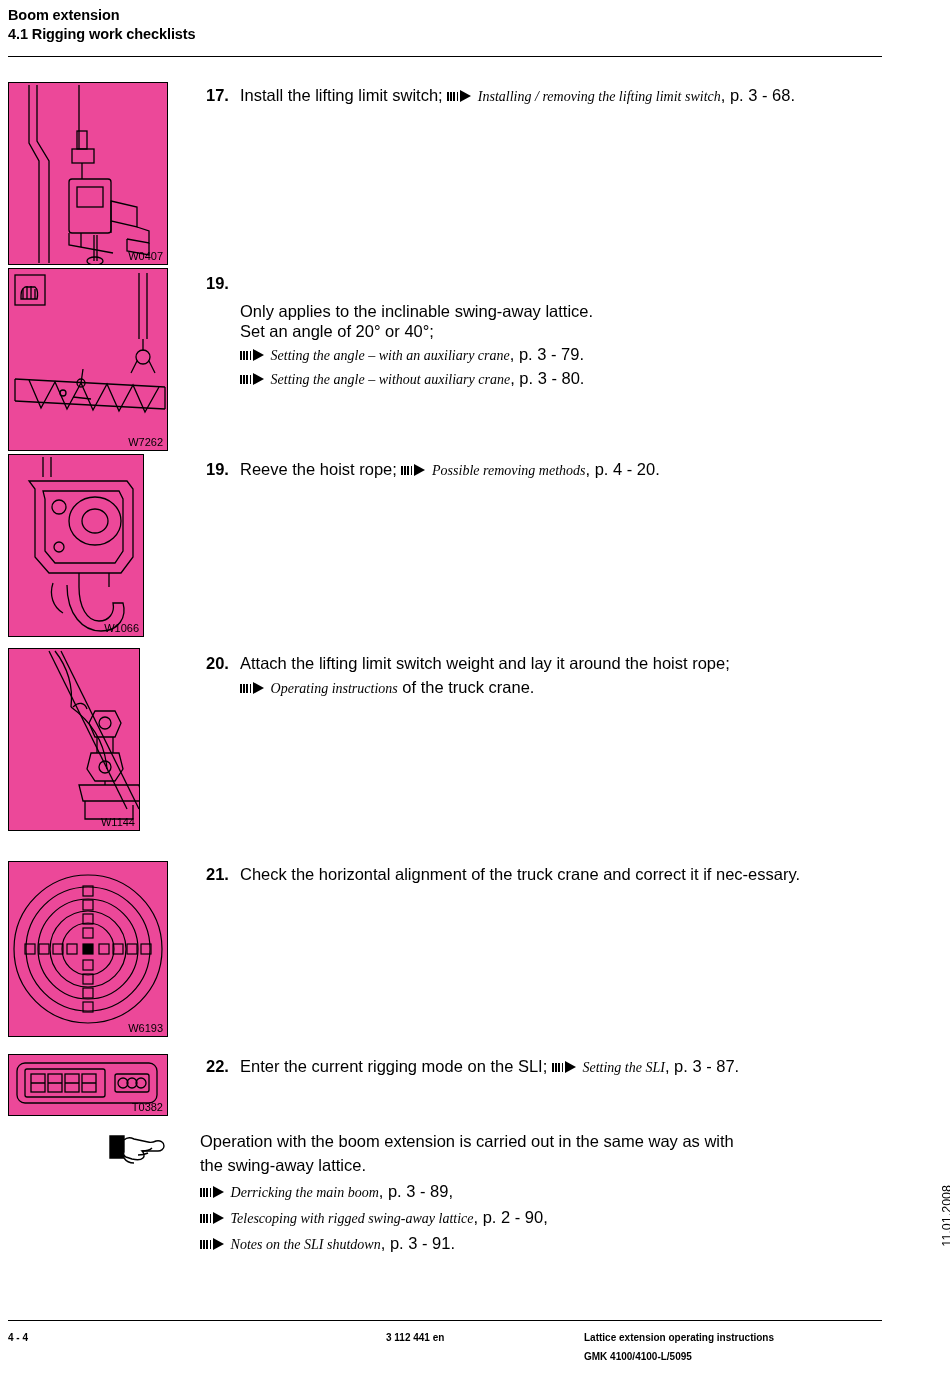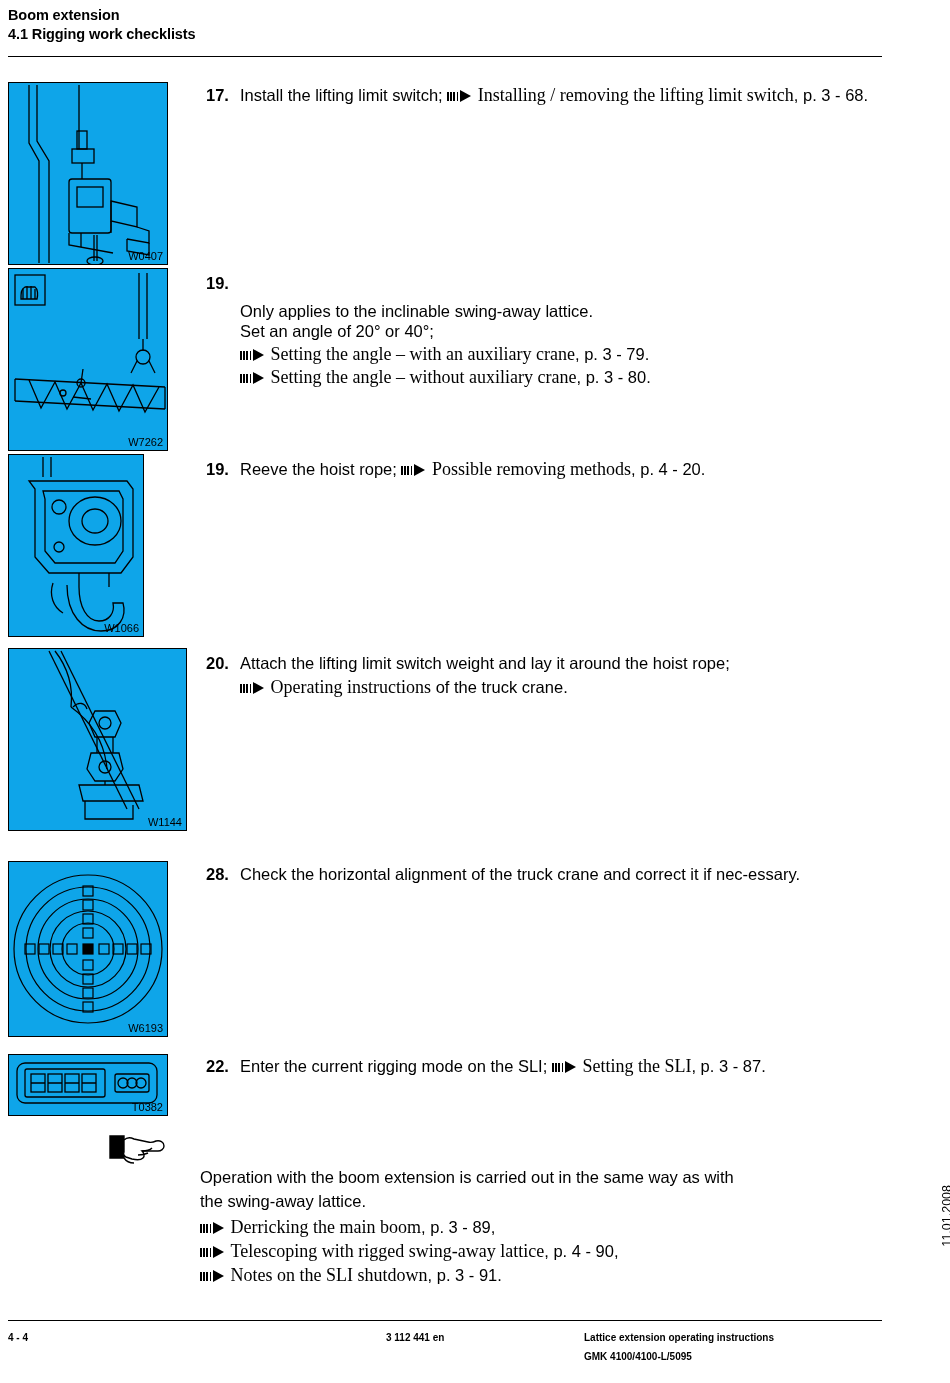--- a/index.html
+++ b/index.html
@@ -42,21 +42,21 @@
     background: #000000;
   }
 
   
   .row {
     position: absolute;
   }
   .figure {
     position: absolute;
     border: 1px solid #000000;
-    background: #0ea5e9;
+    background: #ec4899;
     box-sizing: border-box;
     overflow: hidden;
   }
   .fig-code {
     position: absolute;
     right: 4px;
     bottom: 2px;
     font-size: 11px;
     font-family: "Liberation Sans", sans-serif;
     letter-spacing: 0px;
@@ -70,21 +70,22 @@
     text-align: left;
   }
   .body {
     position: absolute;
     left: 34px;
     font-size: 16.5px;
     line-height: 23px;
   }
   .ital {
     font-family: "Liberation Serif", serif;
-    font-size: 18px;
+    font-style: italic;
+    font-size: 14px;
   }
   .sub-line {
     display: block;
   }
   .indent-line {
     display: block;
   }
 
   
   .arrow {
@@ -259,21 +260,21 @@
 
   <div class="row" style="left:206px; top:458px; width:676px;">
     <div class="num" style="position:relative;">19.</div>
     <div class="body" style="top:0;">
       <span>Reeve the hoist rope;</span>
       <span class="arrow"><span class="bars"></span><span class="head"></span></span>
       <span class="ital">Possible removing methods</span><span>, p. 4 - 20.</span>
     </div>
   </div>
 
-  <div class="figure" style="left:8px; top:648px; width:179px; height:183px;">
+  <div class="figure" style="left:8px; top:648px; width:132px; height:183px;">
     <svg width="158" height="181" viewBox="0 0 158 181">
       <g fill="none" stroke="#000" stroke-width="1.3">
         <path d="M40 2 L118 160"></path>
         <path d="M52 2 L130 160"></path>
         <path d="M46 2 C60 20, 64 40, 62 58"></path>
         <path d="M62 58 C84 74, 96 96, 98 120"></path>
         <g>
           <path d="M86 62 L106 62 L112 74 L106 88 L86 88 L80 74 Z"></path>
           <circle cx="96" cy="74" r="6"></circle>
           <path d="M88 88 L88 104 M104 88 L104 104"></path>
@@ -324,21 +325,21 @@
         <rect x="74" y="98" width="10" height="10"></rect>
         <rect x="74" y="112" width="10" height="10"></rect>
         <rect x="74" y="126" width="10" height="10"></rect>
         <rect x="74" y="140" width="10" height="10"></rect>
       </g>
     </svg>
     <div class="fig-code">W6193</div>
   </div>
 
   <div class="row" style="left:206px; top:863px; width:676px;">
-    <div class="num" style="position:relative;">28.</div>
+    <div class="num" style="position:relative;">21.</div>
     <div class="body" style="top:0; width:658px;">
       <span>Check the horizontal alignment of the truck crane and correct it if nec-essary.</span>
     </div>
   </div>
 
   <div class="figure" style="left:8px; top:1054px; width:160px; height:62px;">
     <svg width="158" height="60" viewBox="0 0 158 60">
       <g fill="none" stroke="#000" stroke-width="1.3">
         <rect x="8" y="8" width="140" height="40" rx="8"></rect>
         <rect x="16" y="14" width="80" height="28" rx="2"></rect>
@@ -371,30 +372,30 @@
         <path d="M2 8 L16 8 L16 30 L2 30 Z" fill="#000"></path>
         <path d="M16 12 C18 10, 22 9, 26 11 L40 14 C44 15, 46 14, 48 13 C52 12, 56 14, 56 18 C56 21, 53 23, 50 23 L34 23 C36 25, 37 28, 35 30 C33 32, 28 32, 24 31 L18 29 C16 28, 15 26, 16 24 Z" fill="#fff"></path>
         <path d="M34 23 C38 23, 42 22, 44 20"></path>
         <path d="M30 27 C34 27, 38 26, 40 25"></path>
         <path d="M16 30 C18 33, 22 35, 26 35"></path>
       </g>
     </svg>
   </div>
 
   <div class="row" style="left:200px; top:1129px; width:682px;">
-    <div style="font-size:16.5px; line-height:24px;margin-top:36px;">
+    <div style="font-size:16.5px; line-height:24px;">
       <span class="sub-line">Operation with the boom extension is carried out in the same way as with</span>
       <span class="sub-line">the swing-away lattice.</span>
       <span class="indent-line" style="margin-top:2px;">
         <span class="arrow"><span class="bars"></span><span class="head"></span></span>
         <span class="ital">Derricking the main boom</span><span>, p. 3 - 89,</span>
       </span>
       <span class="indent-line">
         <span class="arrow"><span class="bars"></span><span class="head"></span></span>
-        <span class="ital">Telescoping with rigged swing-away lattice</span><span>, p. 4 - 90,</span>
+        <span class="ital">Telescoping with rigged swing-away lattice</span><span>, p. 2 - 90,</span>
       </span>
       <span class="indent-line">
         <span class="arrow"><span class="bars"></span><span class="head"></span></span>
         <span class="ital">Notes on the SLI shutdown</span><span>, p. 3 - 91.</span>
       </span>
     </div>
   </div>
 
   <div class="siderot">11.01.2008</div>
 

